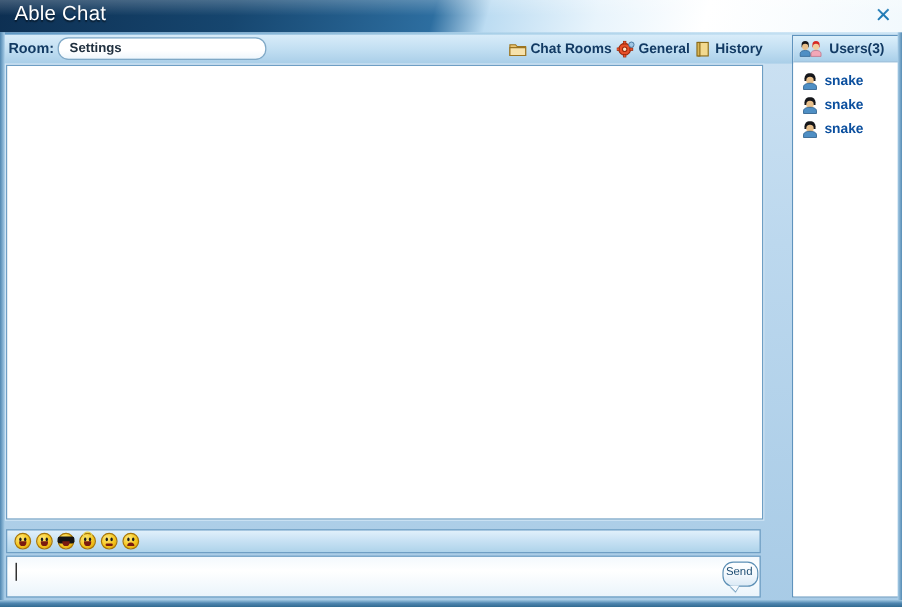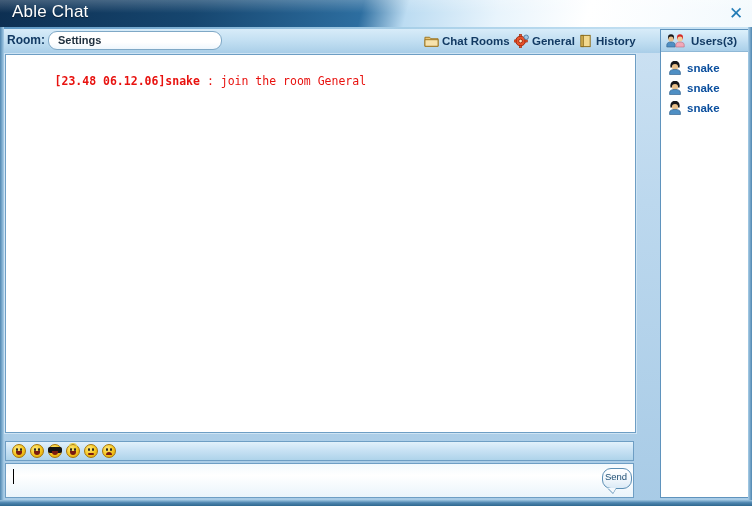--- a/index.html
+++ b/index.html
@@ -386,23 +386,20 @@
     <div class="tb-btn" style="left:578px;">
       <svg class="tb-ico" viewBox="0 0 16 14">
         <rect x="4" y="1" width="9" height="12" fill="#f2d98f" stroke="#8a6a18" stroke-width="1"></rect>
         <rect x="3" y="1" width="2.6" height="12" fill="#d9b657" stroke="#8a6a18" stroke-width="1"></rect>
       </svg>
       <span class="lbl">History</span>
     </div>
   </div>
 
   <div class="chat-panel">
-    <div class="msg system">
-      <span class="stamp">[23.48 06.12.06]</span><span class="nick">snake</span><span class="body"> : </span><span class="body">join the room General</span>
-    </div>
   </div>
 
   <div class="emo-bar">
     <div class="emo">
       <span class="eye l"></span>
         <span class="eye r"></span>
         <span class="mouth"></span>
     </div>
     <div class="emo">
       <span class="eye l"></span>

